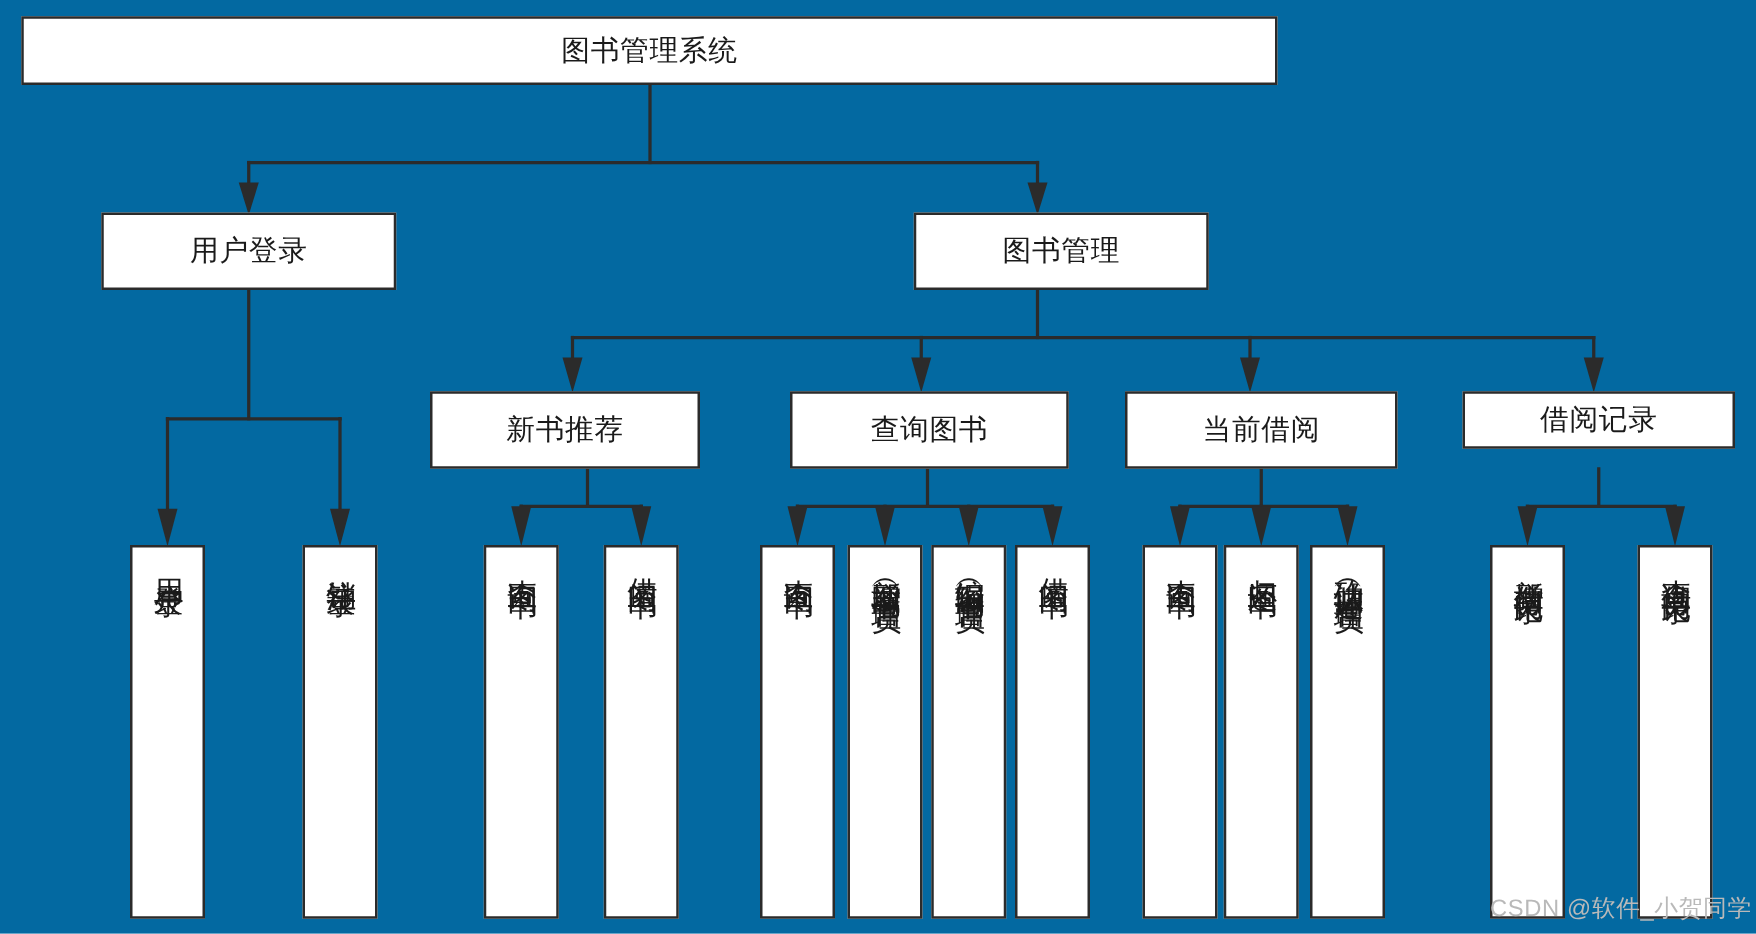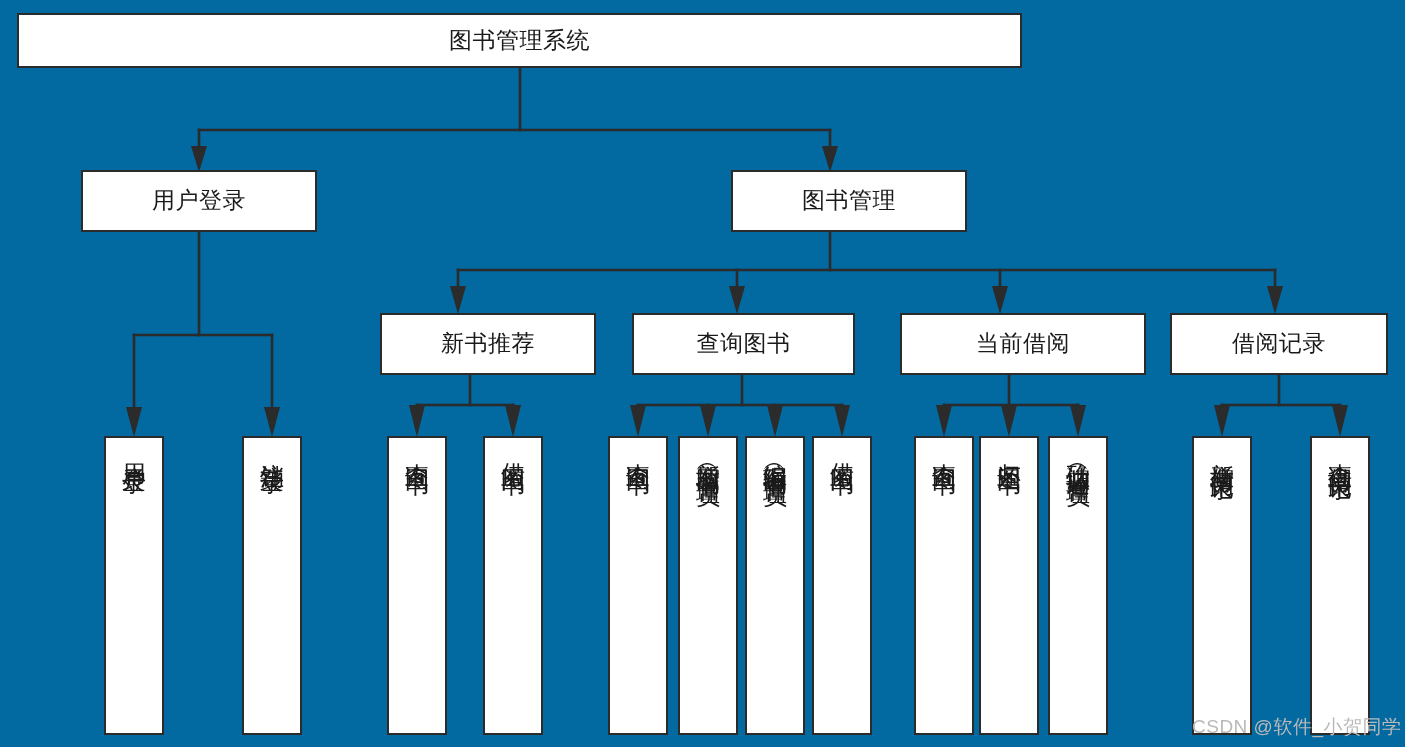--- a/index.html
+++ b/index.html
@@ -158,30 +158,30 @@
     <span class="label">图书管理系统</span>
   </div>
 
   <div class="node horiz" style="left:81px; top:170px; width:236px; height:62px;">
     <span class="label">用户登录</span>
   </div>
   <div class="node horiz" style="left:711px; top:170px; width:236px; height:62px;margin-left:20px;">
     <span class="label">图书管理</span>
   </div>
 
-  <div class="node horiz" style="left:380px; top:313px; width:216px; height:62px;">
+  <div class="node horiz" style="left:344px; top:313px; width:216px; height:62px;">
     <span class="label">新书推荐</span>
   </div>
   <div class="node horiz" style="left:632px; top:313px; width:223px; height:62px;">
     <span class="label">查询图书</span>
   </div>
-  <div class="node horiz" style="left:900px; top:313px; width:246px; height:62px;">
+  <div class="node horiz" style="left:900px; top:313px; width:218px; height:62px;">
     <span class="label">当前借阅</span>
   </div>
-  <div class="node horiz" style="left:1170px; top:313px; width:218px; height:62px;">
+  <div class="node horiz" style="left:1170px; top:313px; width:218px; height:46px;">
     <span class="label">借阅记录</span>
   </div>
 
   <div class="node leaf" style="left:104px; top:436px; width:60px; height:299px;">
     <span class="label">用户登录</span>
   </div>
   <div class="node leaf" style="left:242px; top:436px; width:60px; height:299px;">
     <span class="label">注销登录</span>
   </div>
 

